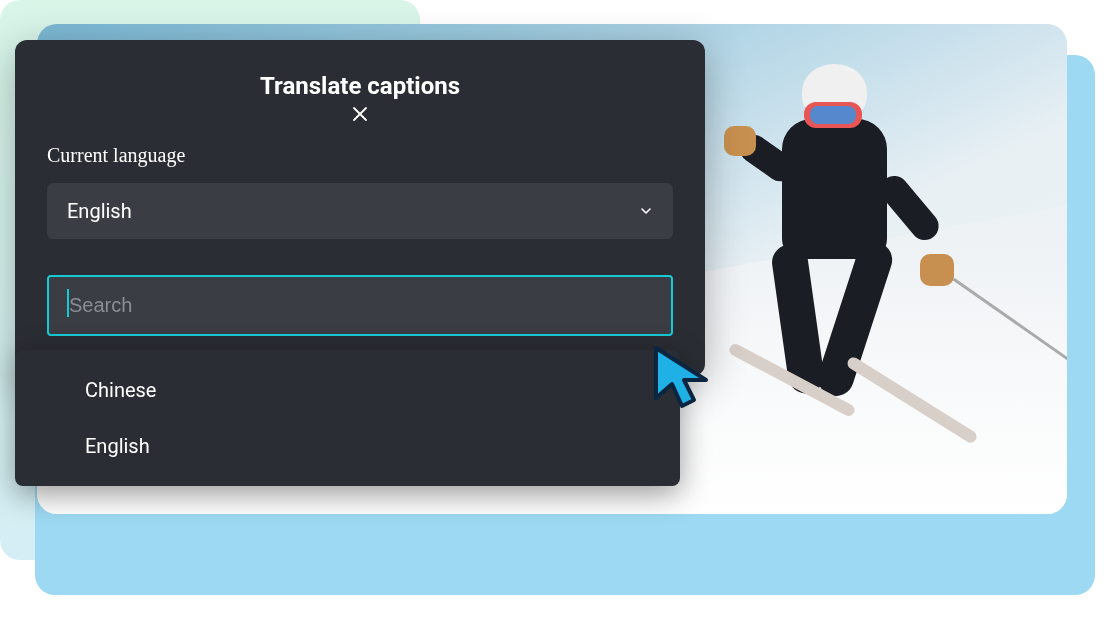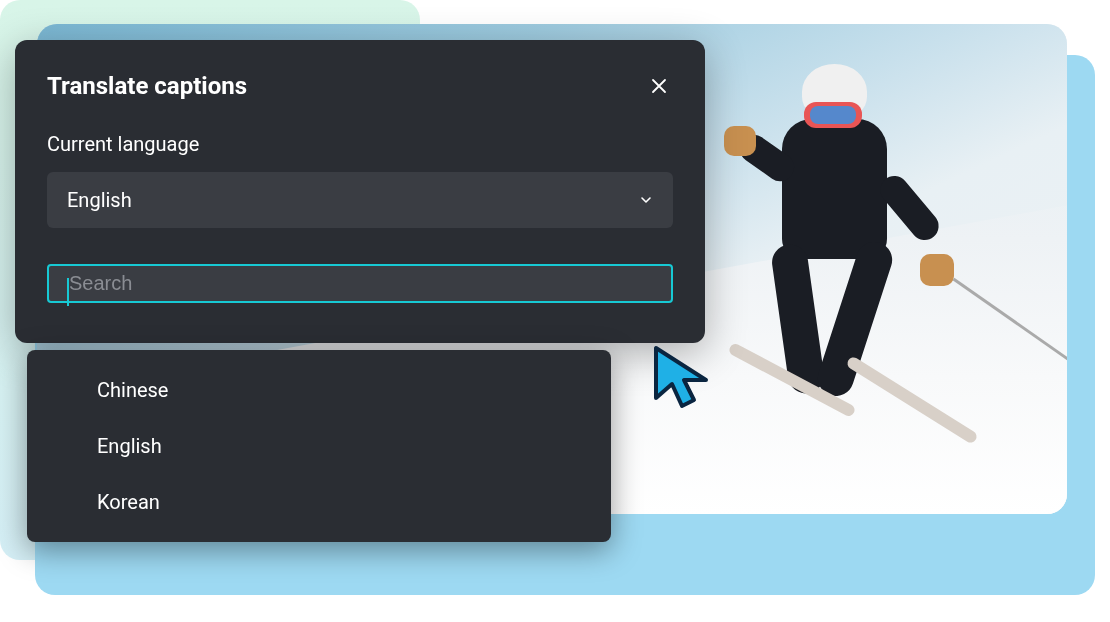--- a/index.html
+++ b/index.html
@@ -222,21 +222,22 @@
       border-radius: 12px;
       padding: 32px;
       color: #ffffff;
       box-shadow: 0 10px 40px rgba(0,0,0,0.3);
     }
     
     .modal-header {
       display: flex;
       justify-content: space-between;
       align-items: center;
-      margin-bottom: 32px;
+      margin-bottom: 16px;
+      flex-direction: column;
     }
     
     .modal-title {
       font-size: 24px;
       font-weight: 700;
       color: #ffffff;
     }
     
     .close-btn {
       background: none;
@@ -246,20 +247,21 @@
       display: flex;
       align-items: center;
       justify-content: center;
     }
     
     .field-label {
       font-size: 20px;
       font-weight: 400;
       color: #ffffff;
       margin-bottom: 16px;
+      font-family: Liberation Serif, serif;
     }
     
     .select-box {
       width: 100%;
       background: #3a3d43;
       border: none;
       border-radius: 6px;
       padding: 16px 20px;
       font-size: 20px;
       color: #ffffff;
@@ -273,21 +275,21 @@
     .search-input-wrapper {
       position: relative;
       margin-bottom: 8px;
     }
     
     .search-input {
       width: 100%;
       background: #3a3d43;
       border: 2px solid #17c9d4;
       border-radius: 4px;
-      padding: 6px 20px;
+      padding: 17px 20px;
       font-size: 20px;
       color: #ffffff;
       outline: none;
     }
     
     .search-input::placeholder {
       color: #8a8d93;
     }
     
     .text-cursor {
@@ -296,26 +298,25 @@
       top: 14px;
       width: 2px;
       height: 28px;
       background: #17c9d4;
     }
     
     .dropdown-list {
       position: absolute;
       top: 350px;
       left: 15px;
-      width: 584px;
+      width: 665px;
       background: #2a2d33;
       border-radius: 8px;
       padding: 12px 0;
       box-shadow: 0 8px 30px rgba(0,0,0,0.4);
-      margin-left: 12px;
     }
     
     .dropdown-item {
       padding: 16px 70px;
       font-size: 20px;
       color: #ffffff;
       cursor: pointer;
     }
     
     .cursor-pointer {
@@ -372,18 +373,17 @@
 
   <div class="search-input-wrapper">
     <div class="text-cursor"></div>
     <input type="text" class="search-input" placeholder="Search" style="">
   </div>
 </div>
 
 <div class="dropdown-list">
   <div class="dropdown-item">Chinese</div>
   <div class="dropdown-item">English</div>
-  <div class="dropdown-item">Korean</div>
 </div>
 
 <svg class="cursor-pointer" width="80" height="80" viewBox="0 0 80 80">
   <path d="M 10 8 L 10 58 L 26 44 L 36 66 L 48 60 L 38 40 L 60 40 Z" fill="#1fb0e6" stroke="#0a2540" stroke-width="4" stroke-linejoin="round"></path>
 </svg>
 
 </body></html>

